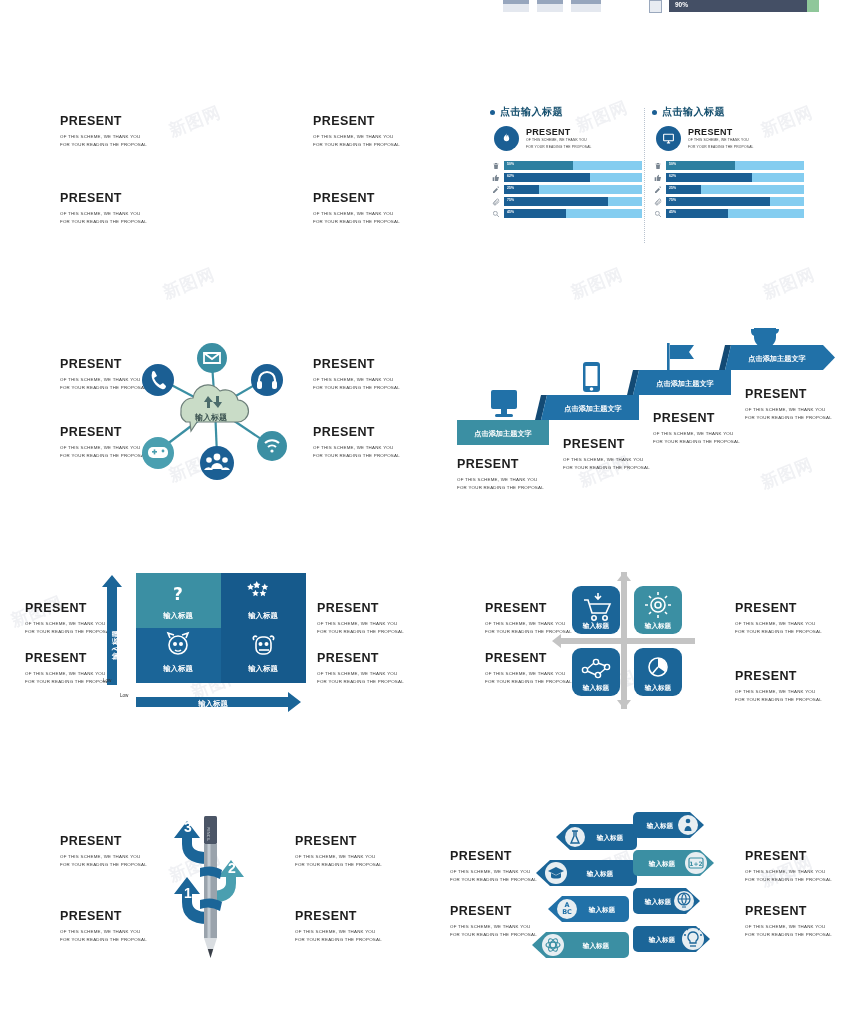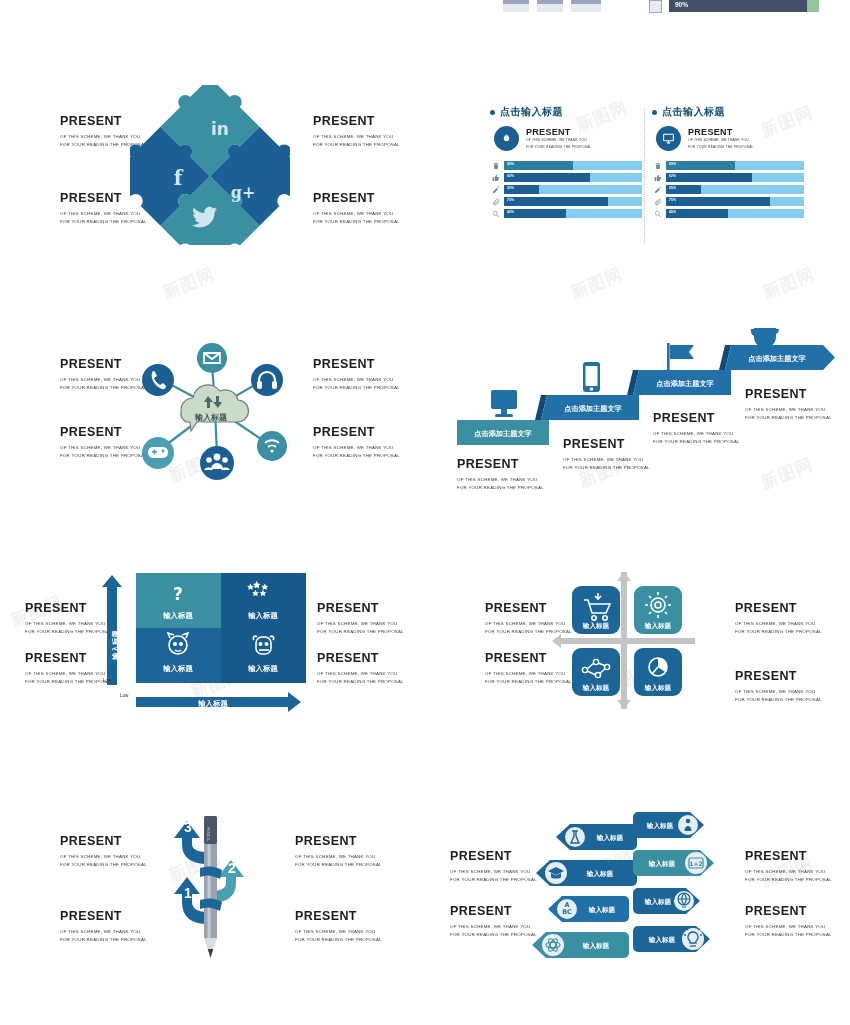--- a/index.html
+++ b/index.html
@@ -174,49 +174,20 @@
     <div class="h">PRESENT</div>
     <div class="l">OF THIS SCHEME, WE THANK YOU</div>
     <div class="l">FOR YOUR READING THE PROPOSAL</div>
   </div>
   <div class="present" style="left:313px;top:192px;">
     <div class="h">PRESENT</div>
     <div class="l">OF THIS SCHEME, WE THANK YOU</div>
     <div class="l">FOR YOUR READING THE PROPOSAL</div>
   </div>
 
-  <div class="puzzle-wrap">
-    <svg width="160" height="160" viewBox="0 0 160 160">
-      <g transform="rotate(45 80 80)">
-
-        <g transform="translate(18,18)">
-          <path d="M0 0 h28 a7 7 0 0 1 14 0 h28 v28 a7 7 0 0 0 0 14 v28 h-28 a7 7 0 0 0 -14 0 h-28 v-28 a7 7 0 0 1 0 -14 z" fill="#3b8fa3"></path>
-        </g>
-
-        <g transform="translate(88,18)">
-          <path d="M0 0 h28 a7 7 0 0 1 14 0 h28 v28 a7 7 0 0 0 0 14 v28 h-28 a7 7 0 0 0 -14 0 h-28 v-28 a7 7 0 0 1 0 -14 z" fill="#1b5f94"></path>
-        </g>
-
-        <g transform="translate(18,88)">
-          <path d="M0 0 h28 a7 7 0 0 1 14 0 h28 v28 a7 7 0 0 0 0 14 v28 h-28 a7 7 0 0 0 -14 0 h-28 v-28 a7 7 0 0 1 0 -14 z" fill="#1b5f94"></path>
-        </g>
-
-        <g transform="translate(88,88)">
-          <path d="M0 0 h28 a7 7 0 0 1 14 0 h28 v28 a7 7 0 0 0 0 14 v28 h-28 a7 7 0 0 0 -14 0 h-28 v-28 a7 7 0 0 1 0 -14 z" fill="#3b8fa3"></path>
-        </g>
-      </g>
-
-      <text x="90" y="50" font-family="DejaVu Sans, sans-serif" font-size="17" font-weight="700" fill="#cfe6ec" text-anchor="middle">in</text>
-      <text x="48" y="100" font-family="DejaVu Serif, serif" font-size="20" font-weight="700" fill="#cfe6ec" text-anchor="middle">f</text>
-      <text x="113" y="113" font-family="DejaVu Serif, serif" font-size="16" font-weight="700" fill="#cfe6ec" text-anchor="middle">g+</text>
-      <g transform="translate(62,120) scale(0.055)" fill="#cfe6ec">
-        <path d="M459 76c-17 8-35 13-54 15 19-12 34-30 41-52-18 11-38 18-59 22-17-18-41-29-68-29-52 0-94 42-94 94 0 7 1 15 2 21-78-4-147-41-194-98-8 14-13 30-13 47 0 33 17 61 42 78-15 0-30-4-42-11v1c0 45 32 83 75 92-8 2-16 3-25 3-6 0-12-1-18-2 12 38 47 65 88 66-32 25-73 40-117 40-8 0-15 0-23-1 42 27 91 42 144 42 173 0 268-143 268-268v-12c18-13 34-30 47-48z"></path>
-      </g>
-    </svg>
-  </div>
 
   <div class="bp-divider"></div>
 
   <div class="bar-panel p1">
     <div class="bp-title">
       <div class="bp-dot"></div>
       <div class="bp-title-tx">点击输入标题</div>
     </div>
     <div class="bp-head">
       <div class="bp-circle">

